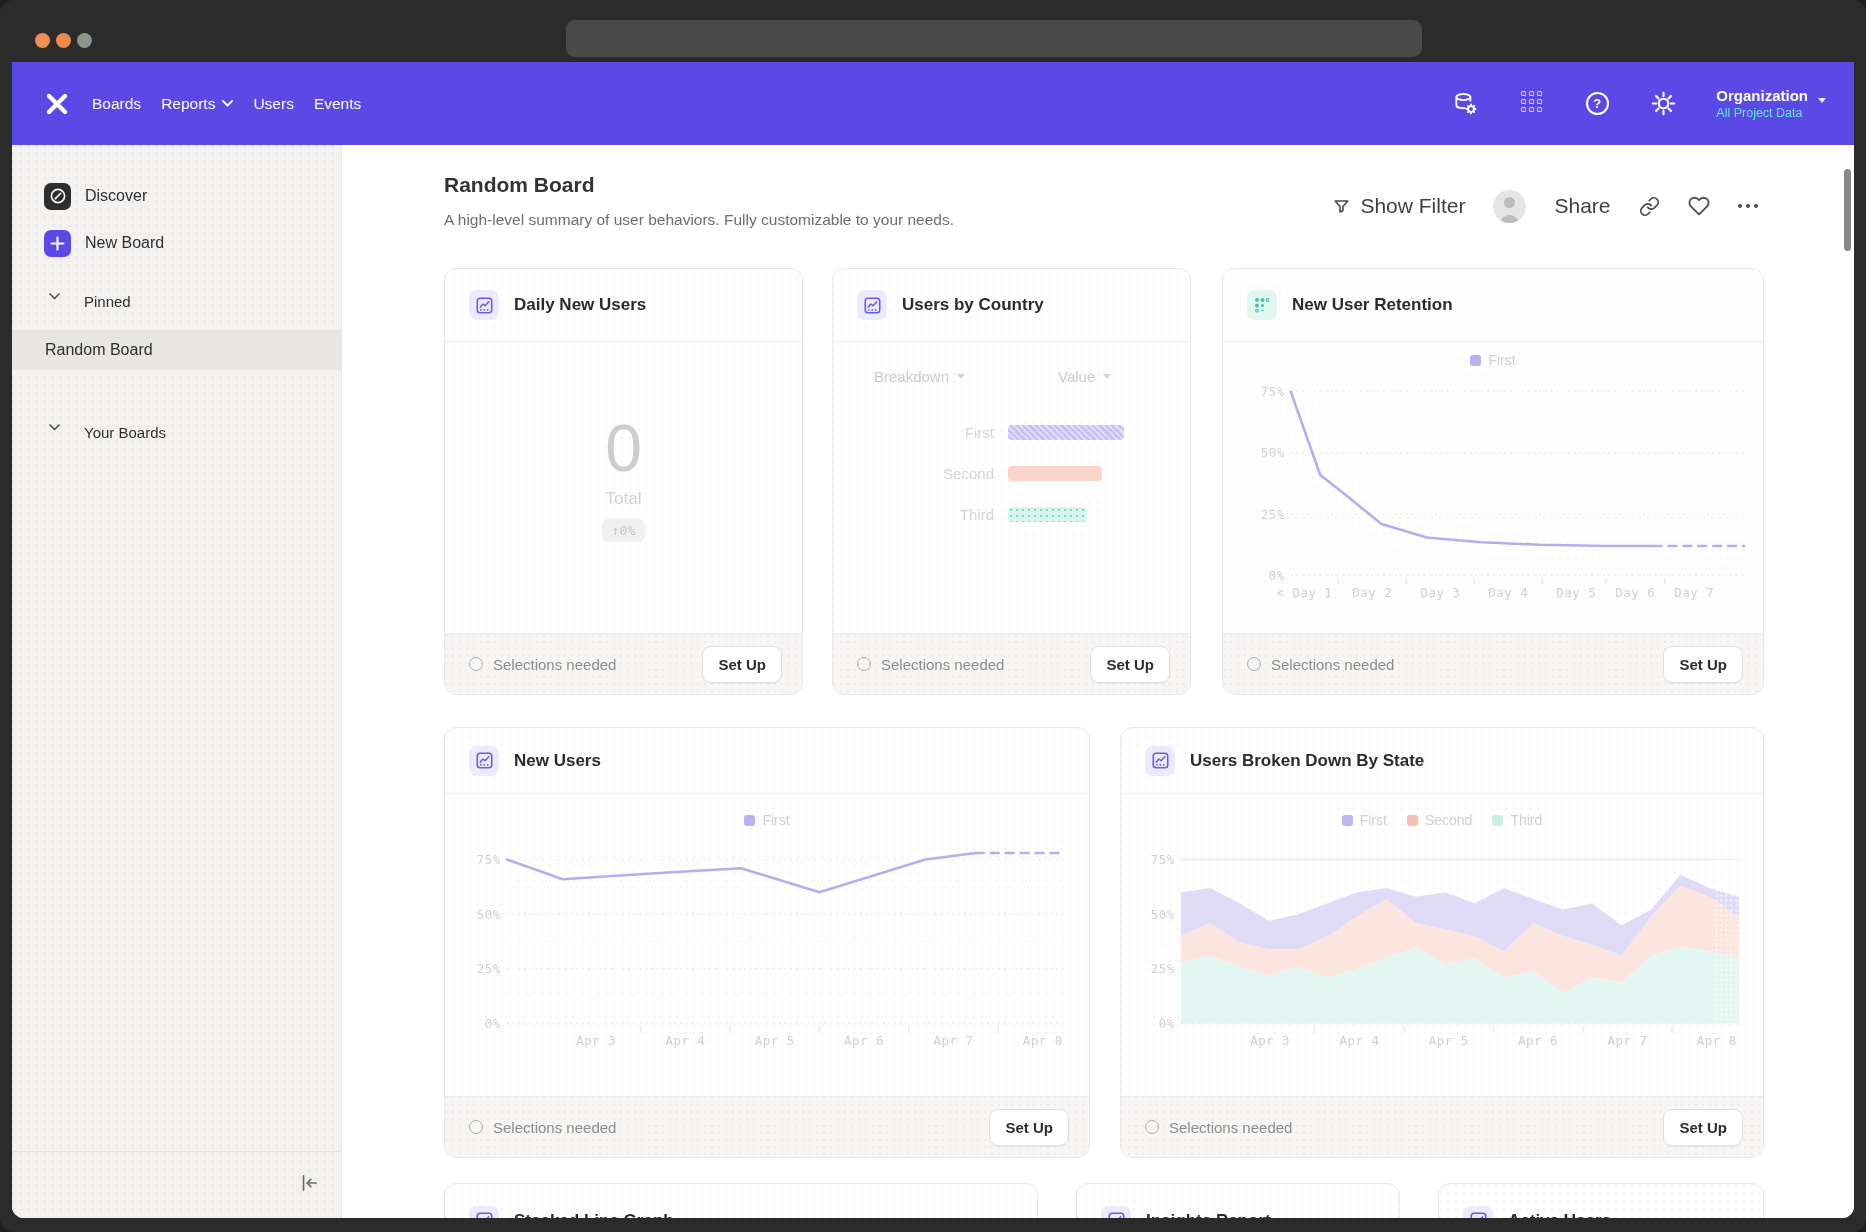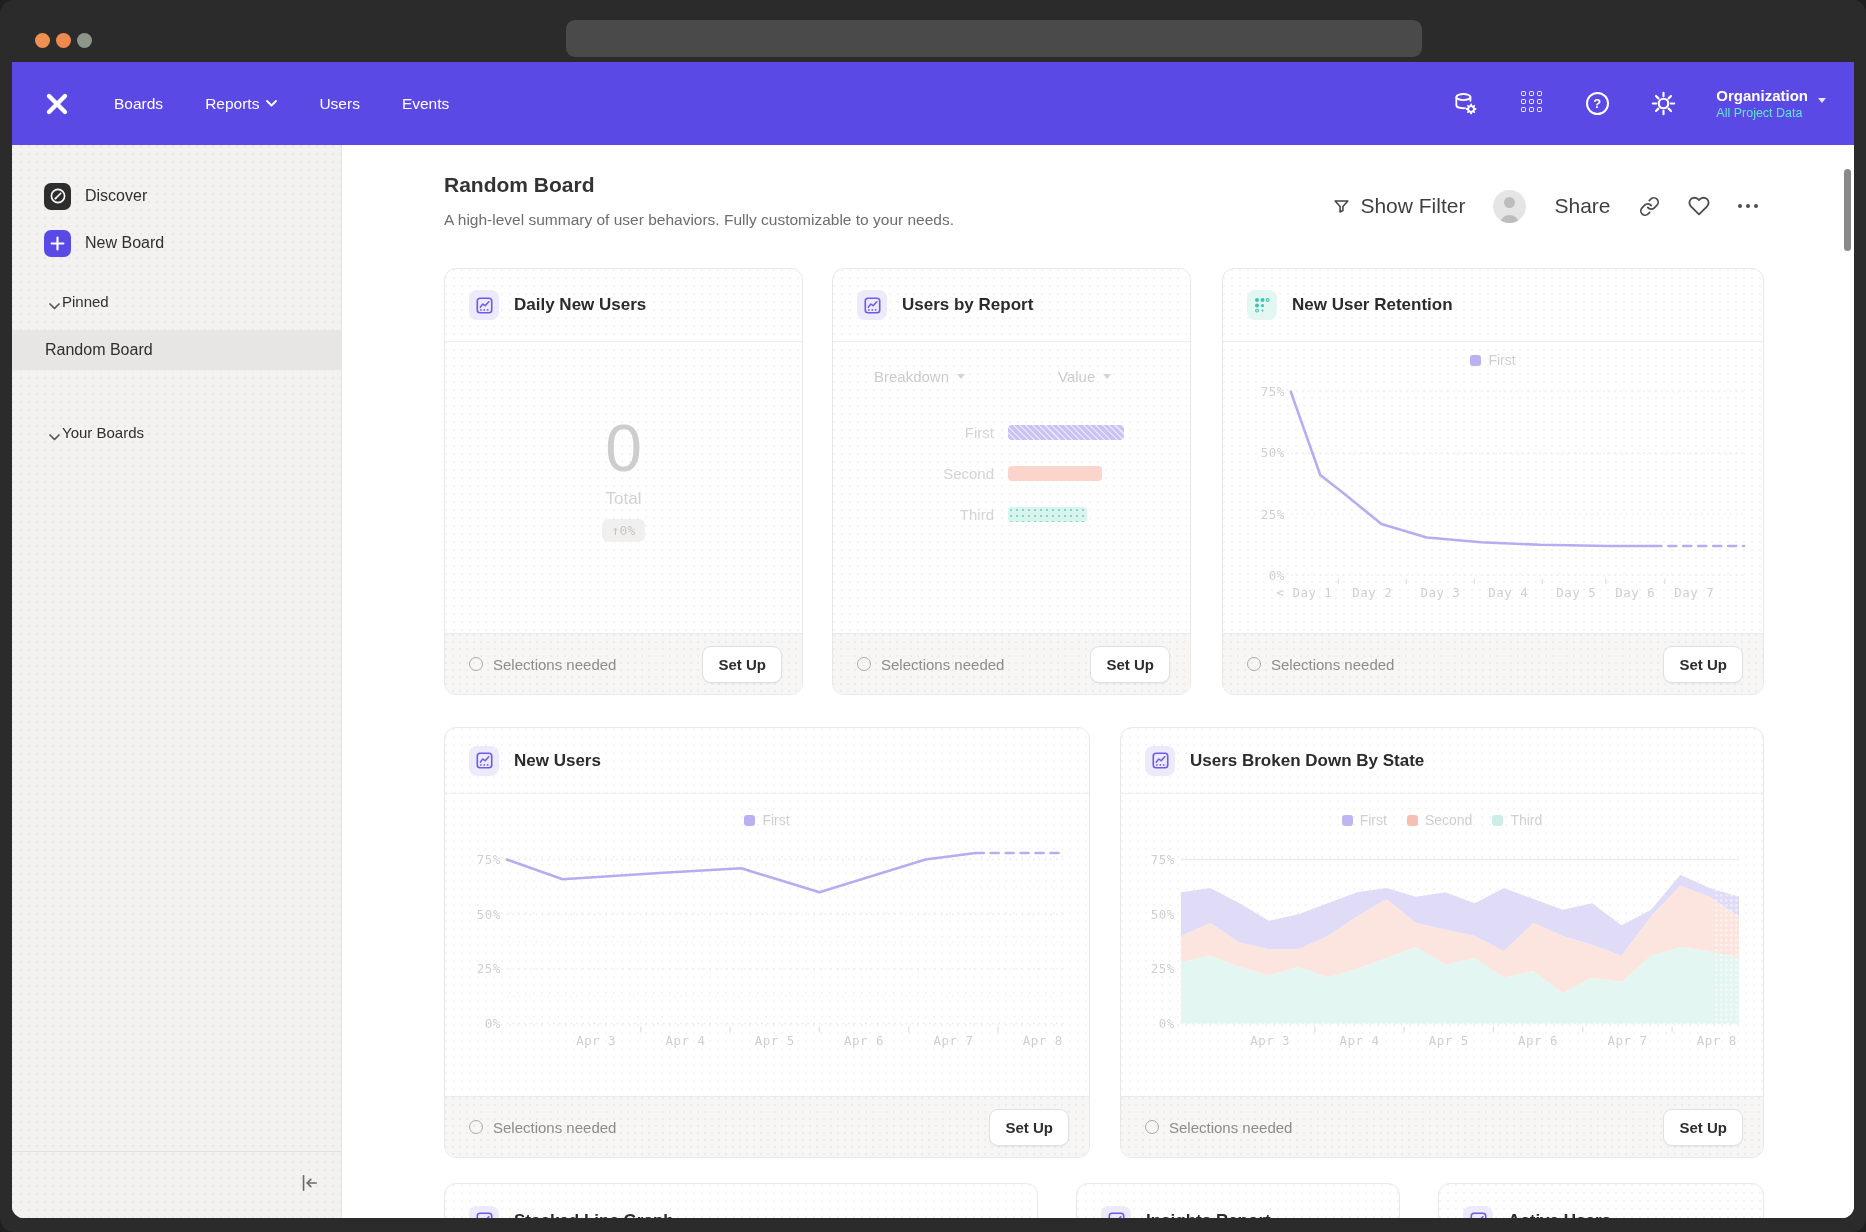--- a/index.html
+++ b/index.html
@@ -8,21 +8,21 @@
   .window{position:absolute;inset:0;background:#2b2b2b;border-radius:14px;overflow:hidden;}
   
   .titlebar{position:absolute;left:0;top:0;width:100%;height:62px;background:#2b2b2b;}
   .tl{position:absolute;top:33px;width:15px;height:15px;border-radius:50%;}
   .urlpill{position:absolute;left:566px;top:20px;width:856px;height:37px;border-radius:9px;background:#4a4a4a;}
   
   .app{position:absolute;left:12px;top:62px;width:1842px;height:1156px;background:#ffffff;
     border-radius:0 0 12px 12px;overflow:hidden;}
   
   .nav{position:absolute;left:0;top:0;width:100%;height:83px;background:#5a49e4;display:flex;align-items:center;}
-  .nav-left{display:flex;align-items:center;gap:42px;padding-left:30px;}
+  .nav-left{display:flex;align-items:center;gap:20px;padding-left:30px;}
   .nav-item{color:#ffffff;font-size:15.5px;display:flex;align-items:center;gap:7px;cursor:pointer;white-space:nowrap;}
   .logo{width:30px;height:30px;display:flex;align-items:center;justify-content:center;}
   .searchbox{position:absolute;left:623px;top:18px;width:607px;height:46px;border-radius:9px;
     background:rgba(255,255,255,0.14);display:flex;align-items:center;padding:0 16px;gap:11px;}
   .searchbox input{background:transparent;border:none;outline:none;color:#fff;font-size:15.5px;width:100%;
     font-family:"Liberation Sans",sans-serif;}
   .searchbox input::placeholder{color:#d8d4f8;}
   .nav-right{position:absolute;right:28px;top:0;height:83px;display:flex;align-items:center;gap:40px;}
   .nav-ic{width:26px;height:26px;display:flex;align-items:center;justify-content:center;}
   .grid-ic{display:grid;grid-template-columns:repeat(3,5px);grid-template-rows:repeat(3,5px);gap:3px;}
@@ -34,21 +34,21 @@
   .org-sub{font-size:12.5px;color:#5eead4;line-height:16px;}
   .caret{width:0;height:0;border-left:4.5px solid transparent;border-right:4.5px solid transparent;
     border-top:5px solid #e9e6ff;margin-top:12px;}
   
   .sidebar{position:absolute;left:0;top:83px;width:330px;height:1073px;background:#f3f2f1;
     background-image:radial-gradient(circle at 1px 1px,#e7e6e4 1px,transparent 1.15px);background-size:8px 8px;
     border-right:1px solid #e8e7e5;}
   .sb-row{position:absolute;left:0;width:100%;display:flex;align-items:center;cursor:pointer;}
   .sb-ic{width:27px;height:27px;border-radius:7px;display:flex;align-items:center;justify-content:center;margin-left:32px;}
   .sb-label{font-size:16px;color:#2f2f2f;margin-left:14px;font-weight:500;}
-  .sb-sec{position:absolute;display:flex;align-items:flex-end;gap:2px;left:37px;cursor:pointer;}
+  .sb-sec{position:absolute;display:flex;align-items:flex-start;gap:24px;left:37px;cursor:pointer;}
   .sb-sec span{font-size:15px;color:#2f2f2f;font-weight:500;}
   .sb-selected{position:absolute;left:0;width:100%;height:40px;background:#e7e6e4;display:flex;align-items:center;cursor:pointer;}
   .sb-selected span{font-size:16px;color:#2f2f2f;margin-left:33px;}
   .sb-divider{position:absolute;left:0;bottom:66px;width:100%;height:1px;background:#e3e2e0;}
   .collapse{position:absolute;right:18px;bottom:22px;width:28px;height:26px;cursor:pointer;display:flex;align-items:center;justify-content:center;}
   
   .main{position:absolute;left:330px;top:83px;width:1512px;height:1073px;background:#fff;overflow:hidden;}
   .pg-title{position:absolute;left:102px;top:28px;font-size:21px;font-weight:700;color:#333;}
   .pg-sub{position:absolute;left:102px;top:66px;font-size:15.5px;color:#6d6d6d;}
   .actions{position:absolute;top:44px;right:96px;display:flex;align-items:center;gap:28px;height:34px;}
@@ -288,21 +288,21 @@
         <div class="card-header">
           <span class="card-ic">
             <svg width="17" height="17" viewBox="0 0 16 16" fill="none">
                 <rect x="1.2" y="1.2" width="13.6" height="13.6" rx="2.6" stroke="#6a5be8" stroke-width="1.5"></rect>
                 <polyline points="4,9.6 6.4,6.6 8.6,8.2 12,4.4" stroke="#6a5be8" stroke-width="1.4" fill="none" stroke-linecap="round" stroke-linejoin="round"></polyline>
                 <circle cx="4.6" cy="12.2" r="0.8" fill="#6a5be8"></circle>
                 <circle cx="7.8" cy="12.2" r="0.8" fill="#6a5be8"></circle>
                 <circle cx="11" cy="12.2" r="0.8" fill="#6a5be8"></circle>
               </svg>
           </span>
-          <span class="card-title">Users by Report</span>
+          <span class="card-title">Users by Country</span>
         </div>
         <div class="uc-dd">
           <span class="dd" style="left:41px;">
               <span>Breakdown</span>
               <span class="caret2"></span>
             </span>
           <span class="dd" style="left:225px;">
               <span>Value</span>
               <span class="caret2"></span>
             </span>

